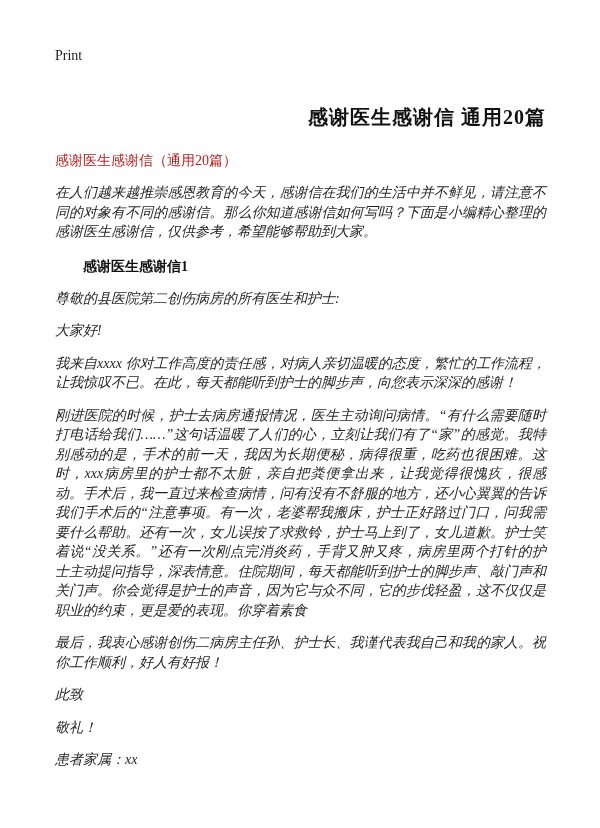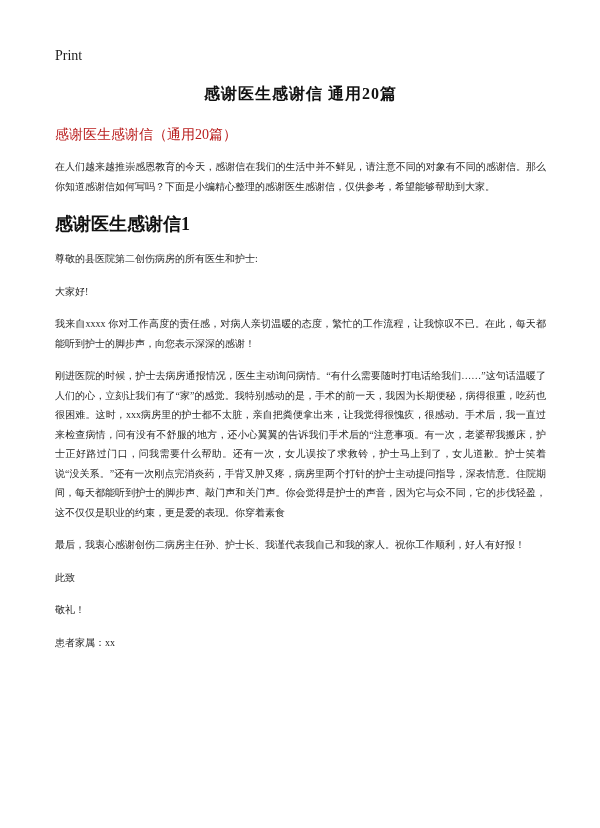--- a/index.html
+++ b/index.html
@@ -20,45 +20,47 @@
     background: #ffffff;
   }
   .print-link {
     font-family: "Liberation Serif", "DejaVu Serif", serif;
     font-size: 14px;
     color: #1f1f1f;
     display: inline-block;
     cursor: pointer;
   }
   h1.doc-title {
-    margin-top: 20px;
-    font-size: 16px;
+    margin-top: 40px;
+    font-size: 20px;
     font-weight: bold;
-    text-align: center;
+    text-align: right;
     letter-spacing: 1px;
     color: #111;
   }
   .subtitle {
     margin-top: 21px;
     font-size: 14px;
     color: #b91c1c;
   }
   .para {
     margin-top: 13px;
-    font-size: 10px;
+    font-size: 14px;
     line-height: 19.5px;
     text-align: justify;
     color: #1f1f1f;
     word-break: break-all;
+    font-style: italic;
   }
   .section-heading {
     margin-top: 16px;
-    font-size: 18px;
+    font-size: 14px;
     font-weight: bold;
     color: #111;
+    margin-left: 28px;
   }
 </style>
 </head>
 <body>
 
 <div class="page">
   <span class="print-link">Print</span>
 
   <h1 class="doc-title">感谢医生感谢信 通用20篇</h1>
 

